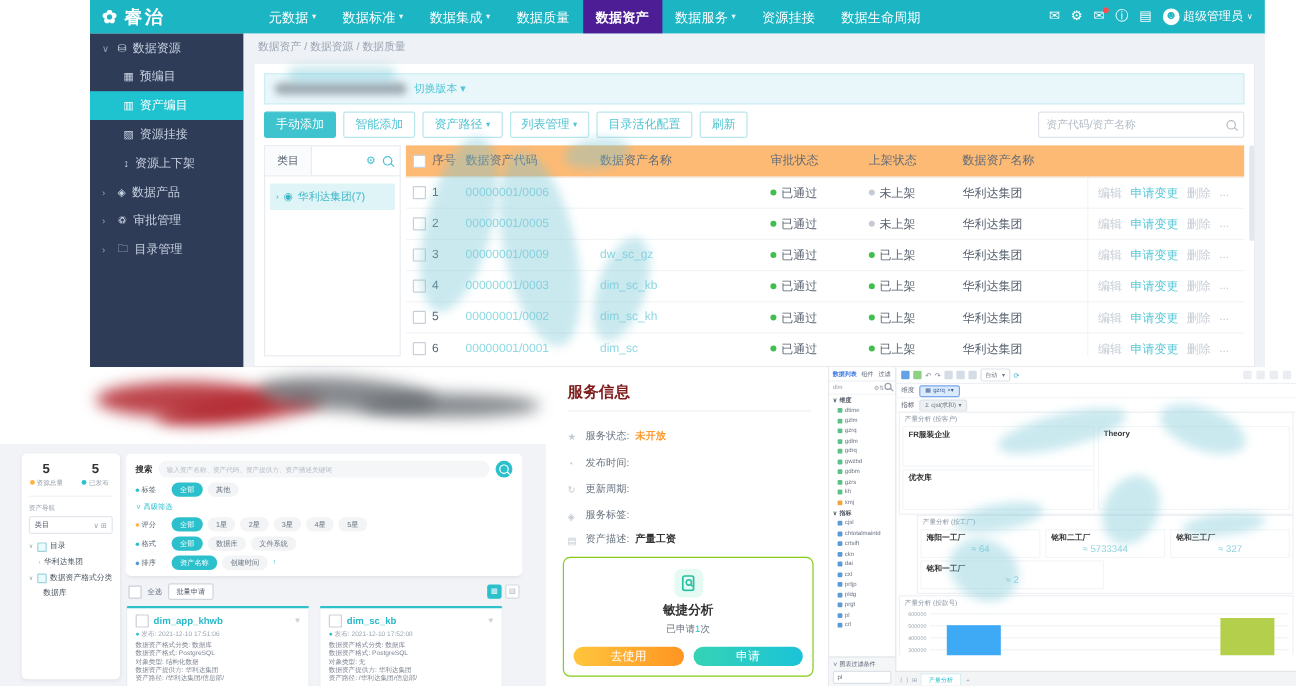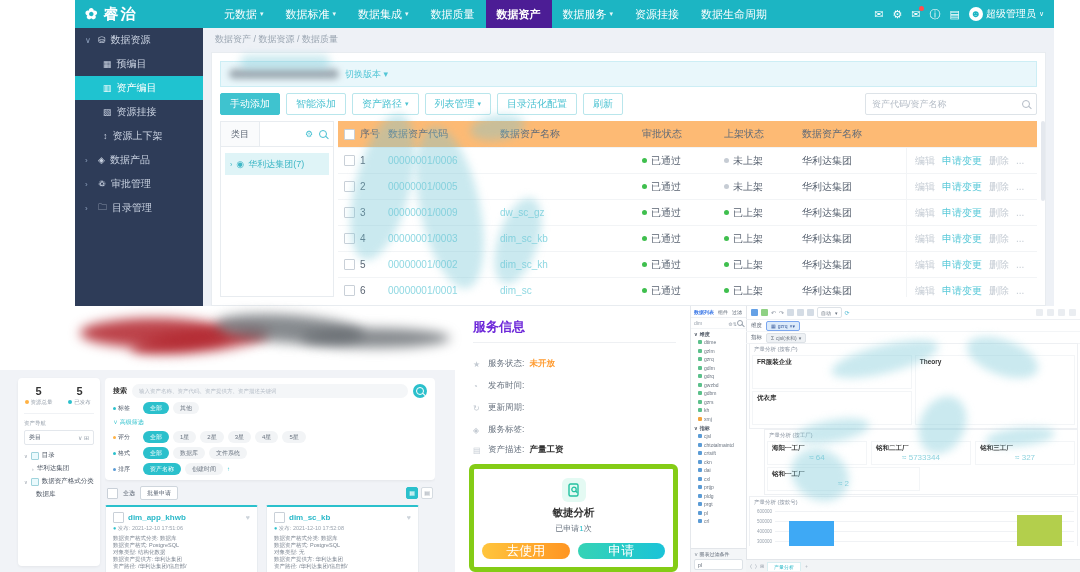--- a/index.html
+++ b/index.html
@@ -96,32 +96,32 @@
   .cards{display:flex;flex-wrap:wrap;gap:8px}
   .acard{width:153px;background:#fff;border:1px solid #e8ecf0;border-top:2px solid #2bc0cc;border-radius:2px;padding:5px 7px;box-sizing:border-box;position:relative}
   .acard .tt{display:flex;align-items:center;gap:4px}
   .acard .nm{color:#2bb9c9;font-weight:bold;font-size:8px;cursor:pointer}
   .acard .hv{margin-left:auto;color:#ccd3da;font-size:7px;cursor:pointer}
   .acard .dt{font-size:5.5px;color:#9aa3ae;margin:2px 0 3px}
   .acard .dt i{font-style:normal;color:#2bc0cc}
   .acard .ln{font-size:5.5px;color:#7d8692;line-height:7px}
   
   #svc{left:455px;top:306px;width:235px;height:266px;background:#fff}
-  .svt{position:absolute;left:18px;top:12px;font-size:13px;font-weight:bold;color:#6d28d9}
+  .svt{position:absolute;left:18px;top:12px;font-size:13px;font-weight:bold;color:#7f1d1d}
   .svd{position:absolute;left:18px;right:14px;top:36px;height:1px;background:#eef0f3}
   .svf{position:absolute;left:18px;right:8px;display:flex;align-items:center;gap:5px;font-size:8.5px;color:#6a7480}
   .svf .ic{color:#c3cad2;font-size:8px;width:10px}
   .svf b.o{color:#ff9a2e}.svf b.k{color:#333}
-  .widg{position:absolute;left:14px;right:12px;top:158px;height:98px;border:5px solid #84cc16;border-radius:6px;text-align:center}
+  .widg{position:absolute;left:14px;right:12px;top:158px;height:98px;border:1px solid #84cc16;border-radius:6px;text-align:center}
   .wic{width:24px;height:24px;margin:9px auto 4px;background:#e4faf3;border-radius:6px;display:flex;align-items:center;justify-content:center}
   .wnm{font-size:10.5px;font-weight:bold;color:#333}
   .wap{font-size:8px;color:#6a7480;margin-top:3px}
   .wap i{font-style:normal;color:#2bc0cc}
   .wbtns{position:absolute;left:8px;right:8px;bottom:8px;display:flex;gap:8px}
-  .wb{flex:1;height:16px;border-radius:9px;color:#fff;font-size:13px;display:flex;align-items:center;justify-content:center;cursor:pointer}
+  .wb{flex:1;height:16px;border-radius:9px;color:#fff;font-size:10px;display:flex;align-items:center;justify-content:center;cursor:pointer}
   .wb.o{background:linear-gradient(90deg,#ffc53d,#ff9522)}
   .wb.t{background:linear-gradient(90deg,#35d3b5,#1bc3d8)}
   
   #bi{left:690px;top:306px;width:390px;height:266px;background:#fff;border-left:1px solid #e5e8ec;font-size:6px;color:#5a6472}
   .bls{position:absolute;left:0;top:0;width:55px;bottom:0;border-right:1px solid #e3e6ea;overflow:hidden}
   .btabs{height:11px;display:flex;align-items:center;gap:4px;padding:0 3px;border-bottom:1px solid #eef0f3;font-size:5px}
   .btabs .on{color:#3b78e7;font-weight:bold}
   .bsr{height:10px;display:flex;align-items:center;justify-content:space-between;padding:0 3px;border-bottom:1px solid #f3f5f7;font-size:5px;color:#98a1ac}
   .bsec{height:9px;display:flex;align-items:center;gap:2px;padding:0 3px;font-weight:bold;color:#4a5360;font-size:5px}
   .bit{height:8.5px;display:flex;align-items:center;gap:2px;padding:0 3px 0 7px;font-size:5px;color:#6a7480;white-space:nowrap}

